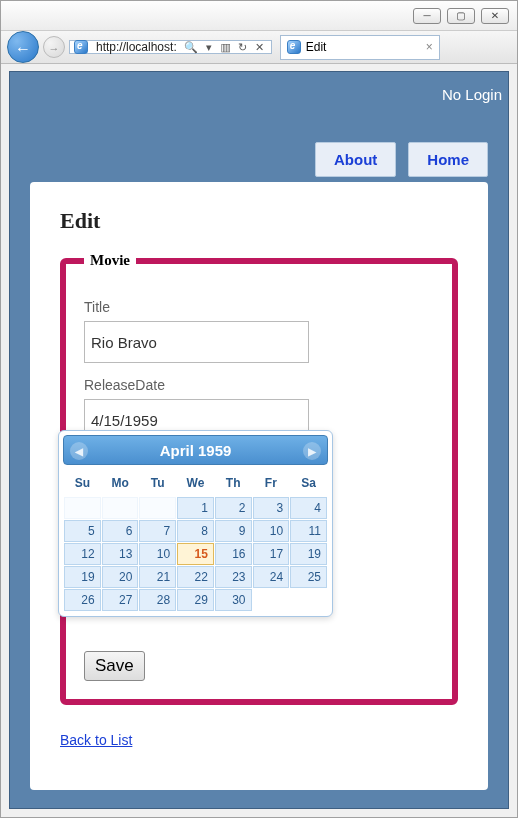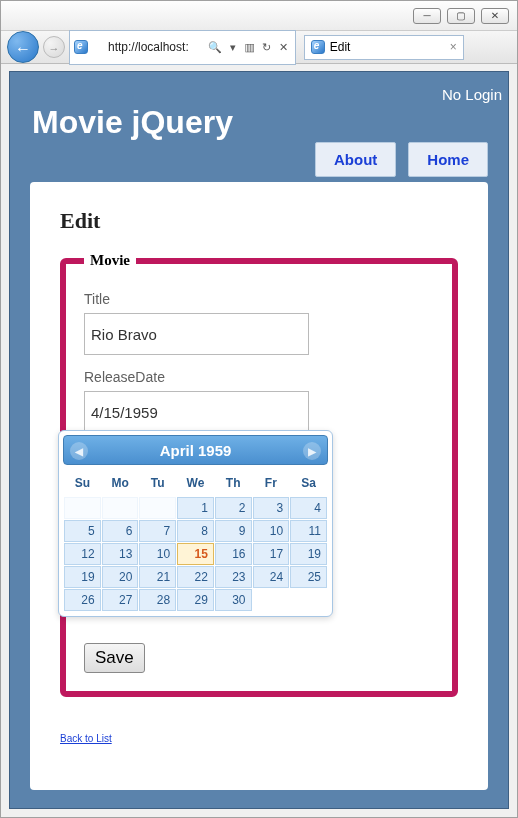--- a/index.html
+++ b/index.html
@@ -50,27 +50,27 @@
   }
   .nav-fwd {
     width: 22px;height:22px;border-radius:50%;
     background: radial-gradient(circle at 30% 30%, #f4f4f4, #d8d8d8);
     border:1px solid #bbb;
     display:flex;align-items:center;justify-content:center;
     color:#888;font-size:11px;
   }
   .addr-box {
     flex: 0 0 180px;
-    height: 35px;
+    height: 14px;
     background: #fff;
     border: 1px solid #a6bdd5;
     display: flex; align-items: center;
     padding: 0 4px;
     font-size: 12px;
-    gap: 20px;
+    gap: 8px;
   }
   .ie-icon {
     width:14px;height:14px;border:1px solid #3a7fc4;border-radius:3px;
     background: linear-gradient(135deg,#a8d5ff,#2a78c9);
     position:relative;
   }
   .ie-icon::after{content:"e";color:#fff;font-size:10px;position:absolute;left:2px;top:-1px;font-style:italic;font-weight:bold;}
   .addr-url { color:#222; flex:1; overflow:hidden; white-space:nowrap; }
   .addr-icons { display:flex; gap:3px; }
   .tiny { width:14px;height:14px;display:flex;align-items:center;justify-content:center;font-size:11px;color:#555;}
@@ -135,43 +135,43 @@
     border-radius: 6px;
     padding: 14px 18px 18px 18px;
     position: relative;
   }
   legend {
     font-family: "Comic Sans MS", cursive;
     font-weight: bold;
     font-size: 15px;
     padding: 0 6px;
   }
-  .fld-label { color:#606060; font-size:14px; margin-top:8px; margin-bottom:6px;}
+  .fld-label { color:#606060; font-size:14px; margin-top:16px; margin-bottom:6px;}
   .txt {
     width: 225px; height: 42px;
     border: 1px solid #bababa;
     font-size: 15px;
     padding: 1px 6px;
     color:#333;
     font-family: Arial, sans-serif;
   }
   .save-btn {
     margin-top: 10px;
     padding: 4px 10px;
     font-size: 17px;
     background: linear-gradient(#f5f5f5,#ddd);
     border: 1px solid #888;
     border-radius: 3px;
     font-family: Arial, sans-serif;
   }
   .back-link {
     display:inline-block;
-    margin-top: 36px;
+    margin-top: 27px;
     color: #1a3fd6;
-    font-size: 10px;
+    font-size: 14px;
     text-decoration: underline;
     font-family: Verdana, sans-serif;
   }
   
   .dp {
     position:absolute;
     left: 48px; top: 358px;
     width: 275px;
     background: #fff;
     border: 1px solid #a7c6e4;
@@ -245,21 +245,20 @@
   </div>
   <div class="tab">
     <div class="ie-icon"></div>
     <span>Edit</span>
     <span class="tab-close">×</span>
   </div>
 </div>
 
 <div class="client">
   <div class="login-link">No Login</div>
-  <div class="app-title">Movie jQuery</div>
   <div class="nav-tabs">
     <div class="nav-tab">About</div>
     <div class="nav-tab">Home</div>
   </div>
 
   <div class="content-card">
     <div class="page-h">Edit</div>
     <fieldset>
       <legend>Movie</legend>
       <div class="fld-label">Title</div>

